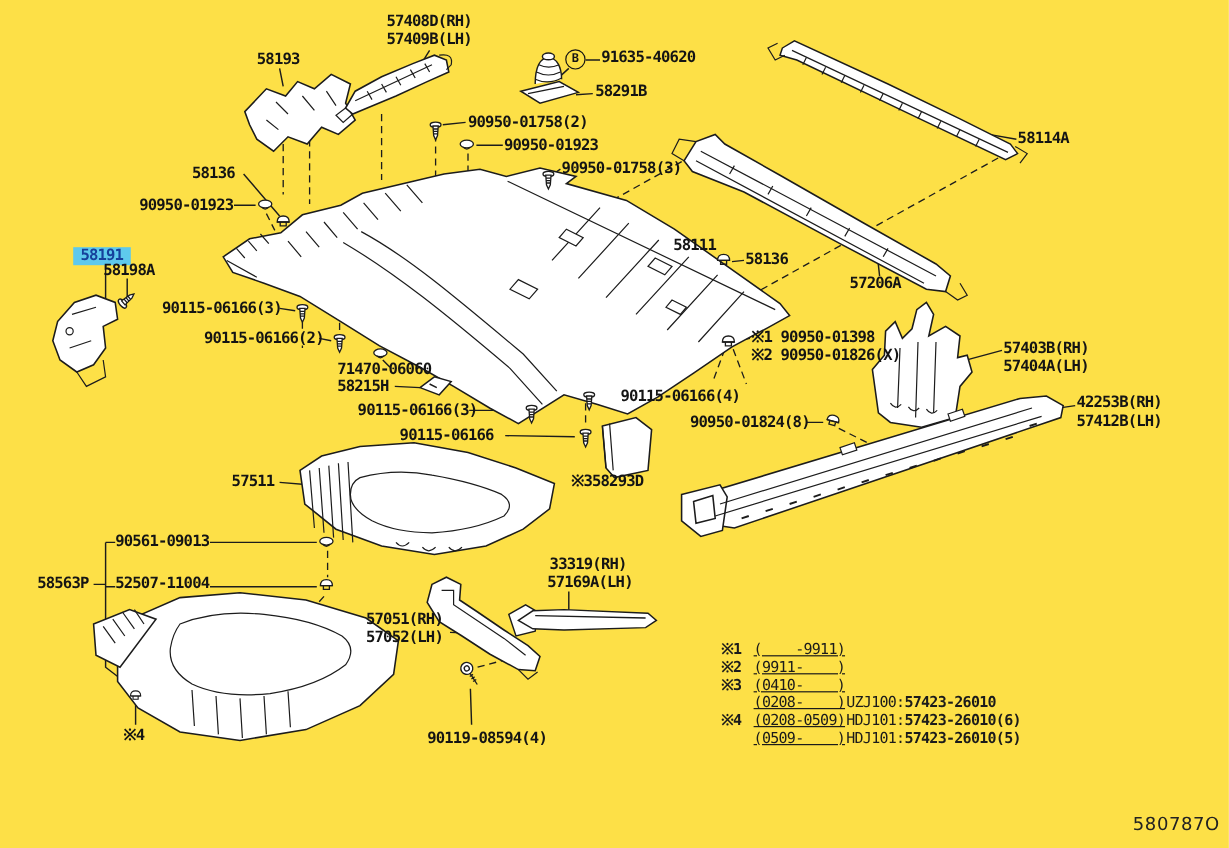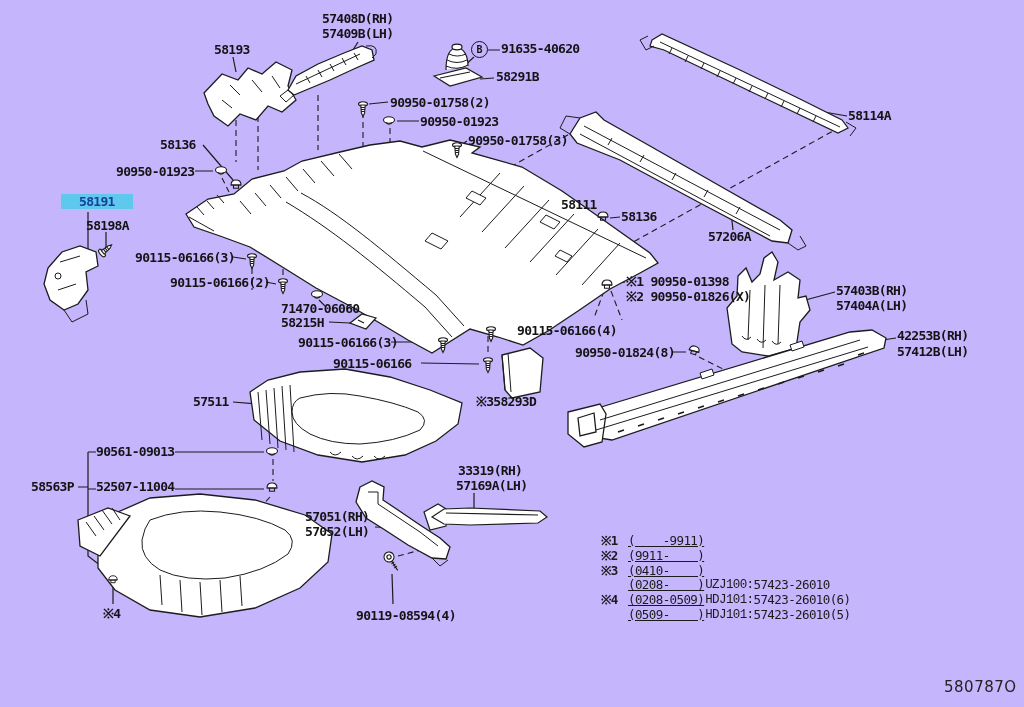--- a/index.html
+++ b/index.html
@@ -1,30 +1,30 @@
 <!DOCTYPE html>
 <html style="--hl_bg: #5ec9ec; --hl_fg: #16409b; --ink: #1c1c1c;"><head>
 <meta charset="utf-8">
 <style>
   html,body{margin:0;padding:0;}
-  #stage{position:relative;width:1024px;height:707px;background:#c4b5fd;overflow:hidden;
+  #stage{position:relative;width:1024px;height:707px;background:#fde047;overflow:hidden;
          font-family:"DejaVu Sans Mono", monospace;}
   svg{position:absolute;left:0;top:0;}
   .lbl{position:absolute;font:700 13px/13px "DejaVu Sans Mono", monospace;
        letter-spacing:-0.7px;color:#141414;white-space:pre;}
-  .hl{background:var(--hl_bg);color:var(--hl_fg);padding:1px 18px;}
+  .hl{background:var(--hl_bg);color:var(--hl_fg);padding:1px 6px;margin-top:12px;}
   .circ{position:absolute;width:15px;height:15px;border:1.7px solid #141414;border-radius:50%;
         font:700 10px/15px "DejaVu Sans Mono", monospace;text-align:center;color:#141414;}
   .legend{position:absolute;left:601px;top:534px;color:#1b1b1b;
           font:400 12.5px/14.8px "DejaVu Sans Mono", monospace;letter-spacing:-0.6px;}
   .legend .row{display:flex;}
   .legend .m{display:inline-block;width:27px;font-weight:700;white-space:pre;}
   .legend .r{white-space:pre;text-decoration:underline;}
-  .legend .mod{white-space:pre;margin-left:1px;font-family:Liberation Mono, monospace;}
-  .legend .p{font-weight:400;white-space:pre;}
+  .legend .mod{white-space:pre;margin-left:1px;}
+  .legend .p{font-weight:700;white-space:pre;}
   .docnum{position:absolute;left:944px;top:679px;color:#222;
           font:400 15px/16px "DejaVu Sans", sans-serif;letter-spacing:0.5px;}
 </style>
 </head>
 <body>
 
 <div id="stage">
 
 <svg width="1024" height="707" viewBox="0 0 1024 707">
   <defs>

